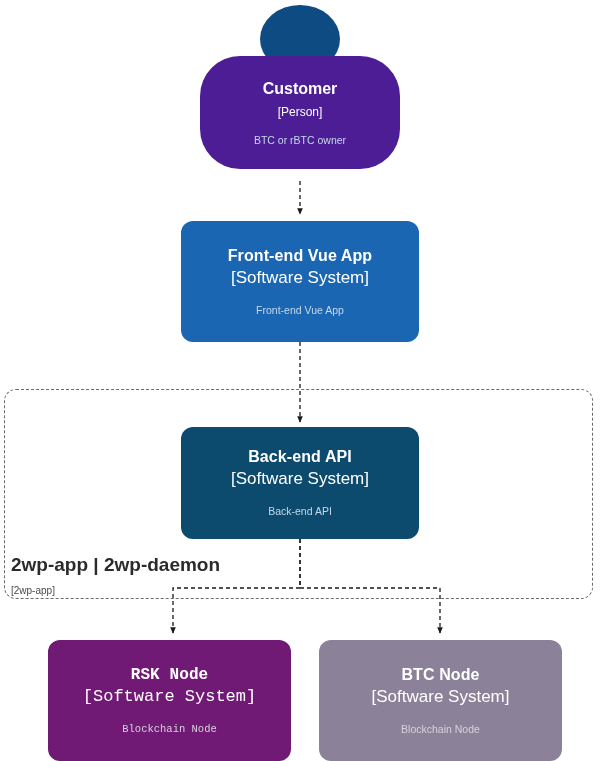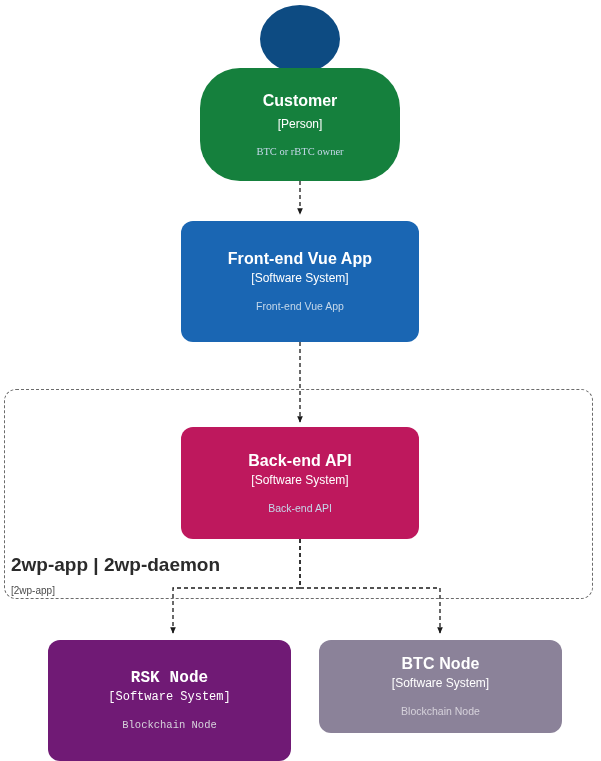--- a/index.html
+++ b/index.html
@@ -39,21 +39,21 @@
     padding: 6px 1px;
   }
   .node .n-title {
     font-weight: bold;
     font-size: 16px;
     color: #ffffff;
     line-height: 1.25;
     letter-spacing: 0.1px;
   }
   .node .n-type {
-    font-size: 12px;
+    font-size: 17px;
     color: #ffffff;
     line-height: 1.35;
     margin-top: 1px;
   }
   .node .n-desc {
     font-size: 10.5px;
     line-height: 1.3;
     margin-top: 14px;
   }
 
@@ -145,44 +145,44 @@
 
   <div class="boundary" style="left:4px; top:389px; width:589px; height:210px;"></div>
 
   <div class="boundary-label" style="left:11px; top:554px;">
     <div class="b-name">2wp-app | 2wp-daemon</div>
     <div class="b-type">[2wp-app]</div>
   </div>
 
   <div>
     <div class="person-head" style="left:260px; top:5px; width:80px; height:68px; background:#0d4b82;"></div>
-    <div class="person-body" style="left:200px; top:68px; width:200px; height:113px; background:#15803d;">
+    <div class="person-body" style="left:200px; top:56px; width:200px; height:113px; background:#4c1d95;">
       <div class="n-title">Customer</div>
       <div class="n-type">[Person]</div>
-      <div class="n-desc" style="color:#c5d8ea;font-family:Liberation Serif, serif;">BTC or rBTC owner</div>
+      <div class="n-desc" style="color:#c5d8ea;">BTC or rBTC owner</div>
     </div>
   </div>
 
   <div class="node" style="left:181px; top:221px; width:238px; height:121px; background:#1a66b3;">
     <div class="n-title">Front-end Vue App</div>
     <div class="n-type">[Software System]</div>
     <div class="n-desc" style="color:#c5d8ea;">Front-end Vue App</div>
   </div>
 
-  <div class="node" style="left:181px; top:427px; width:238px; height:112px; background:#be185d;">
+  <div class="node" style="left:181px; top:427px; width:238px; height:112px; background:#0c4a6e;">
     <div class="n-title">Back-end API</div>
     <div class="n-type">[Software System]</div>
     <div class="n-desc" style="color:#c5d8ea;">Back-end API</div>
   </div>
 
   <div class="node" style="left:48px; top:640px; width:243px; height:121px; background:#701a75;font-family:Liberation Mono, monospace;">
     <div class="n-title">RSK Node</div>
     <div class="n-type">[Software System]</div>
     <div class="n-desc" style="color:#d6d2db;">Blockchain Node</div>
   </div>
 
-  <div class="node" style="left:319px; top:640px; width:243px; height:93px; background:#8b8299;">
+  <div class="node" style="left:319px; top:640px; width:243px; height:121px; background:#8b8299;">
     <div class="n-title">BTC Node</div>
     <div class="n-type">[Software System]</div>
     <div class="n-desc" style="color:#d6d2db;">Blockchain Node</div>
   </div>
 
 </div>
 
 </body></html>

